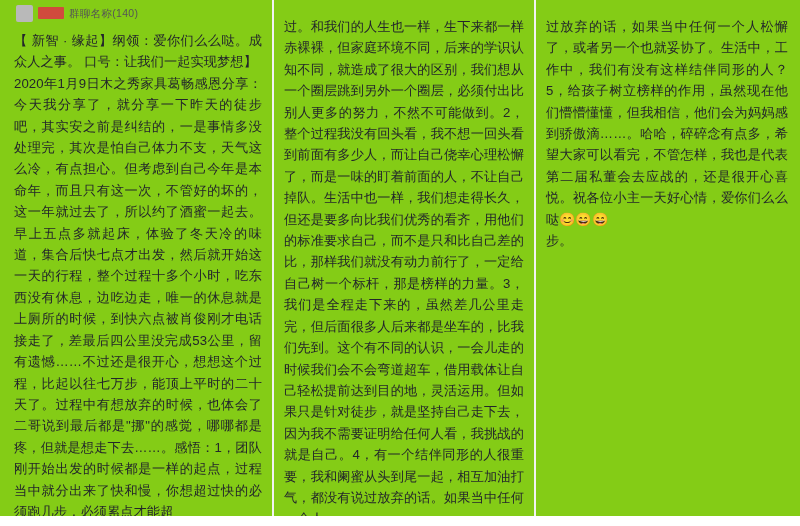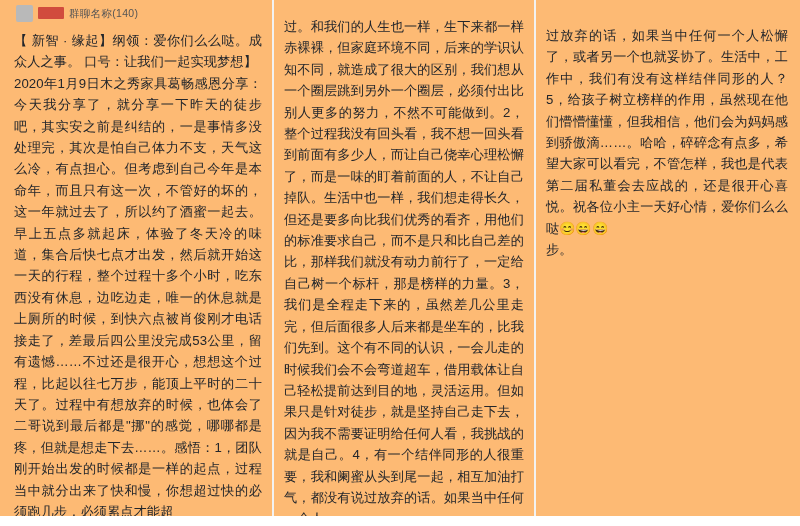--- a/index.html
+++ b/index.html
@@ -10,21 +10,21 @@
   body {
     width: 800px;
     height: 526px;
     font-family: "Liberation Sans", sans-serif;
     overflow: hidden;
   }
   .page {
     position: relative;
     width: 800px;
     height: 526px;
-    background: #fdba74;
+    background: #84cc16;
     box-sizing: border-box;
   }
   .columns {
     display: flex;
     flex-direction: row;
     width: 800px;
     height: 526px;
     box-sizing: border-box;
   }
   .col {
@@ -35,21 +35,21 @@
   .col-1 {
     width: 272px;
     padding: 0 10px 0 14px;
   }
   .col-2 {
     width: 262px;
     padding: 0 10px 0 12px;
   }
   .col-3 {
     width: 266px;
-    padding: 9px 12px 0 12px;
+    padding: 0 12px 0 12px;
   }
   
   .chat-header {
     display: flex;
     align-items: center;
     gap: 5px;
     height: 22px;
     margin: 2px 0 6px 0;
     padding-left: 2px;
   }

